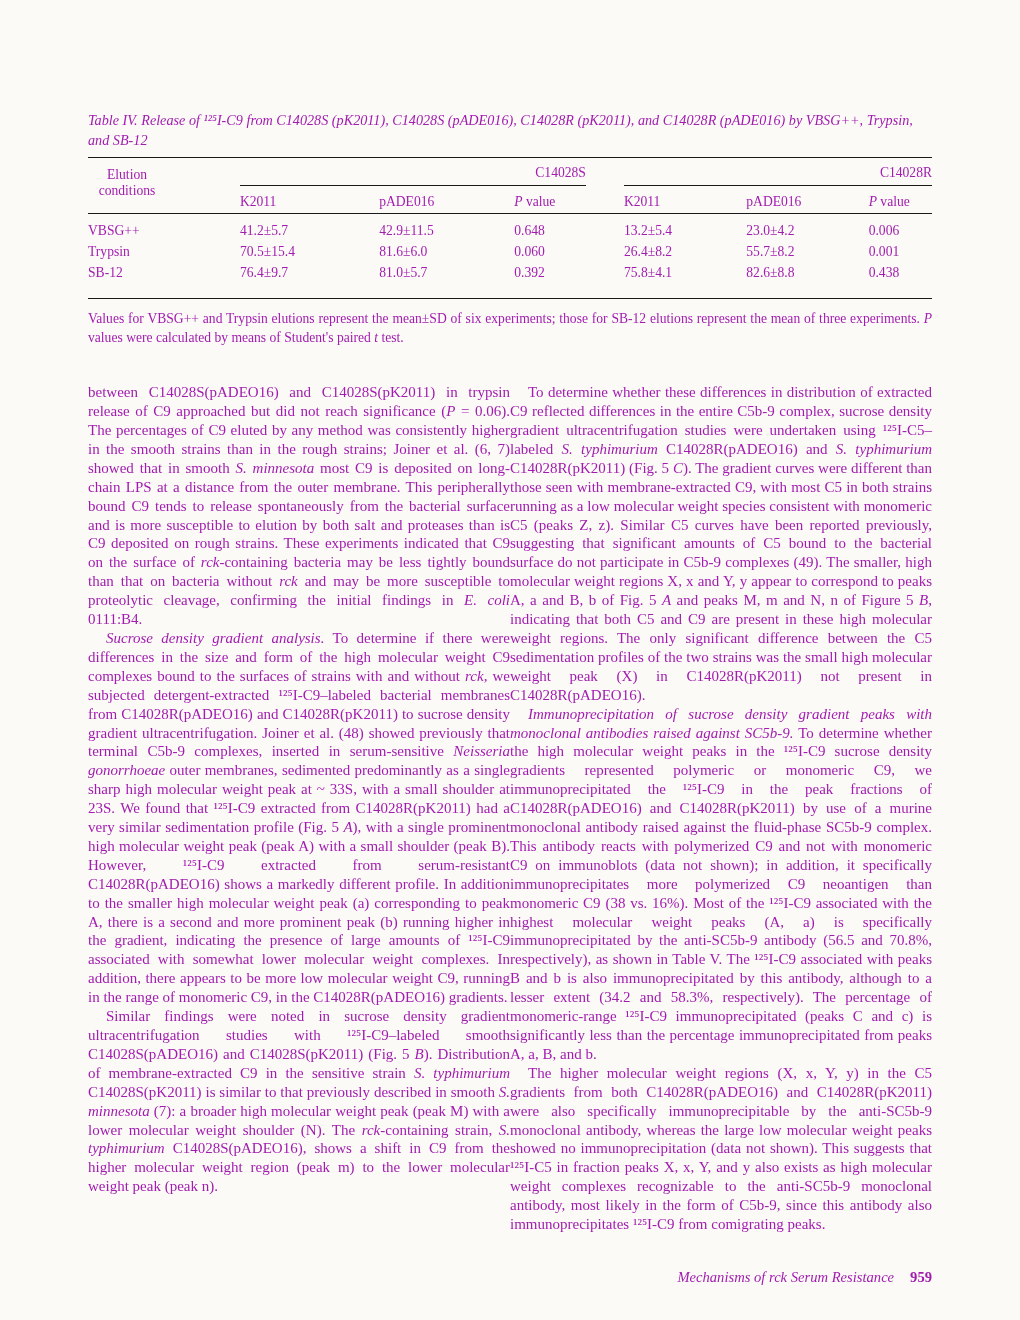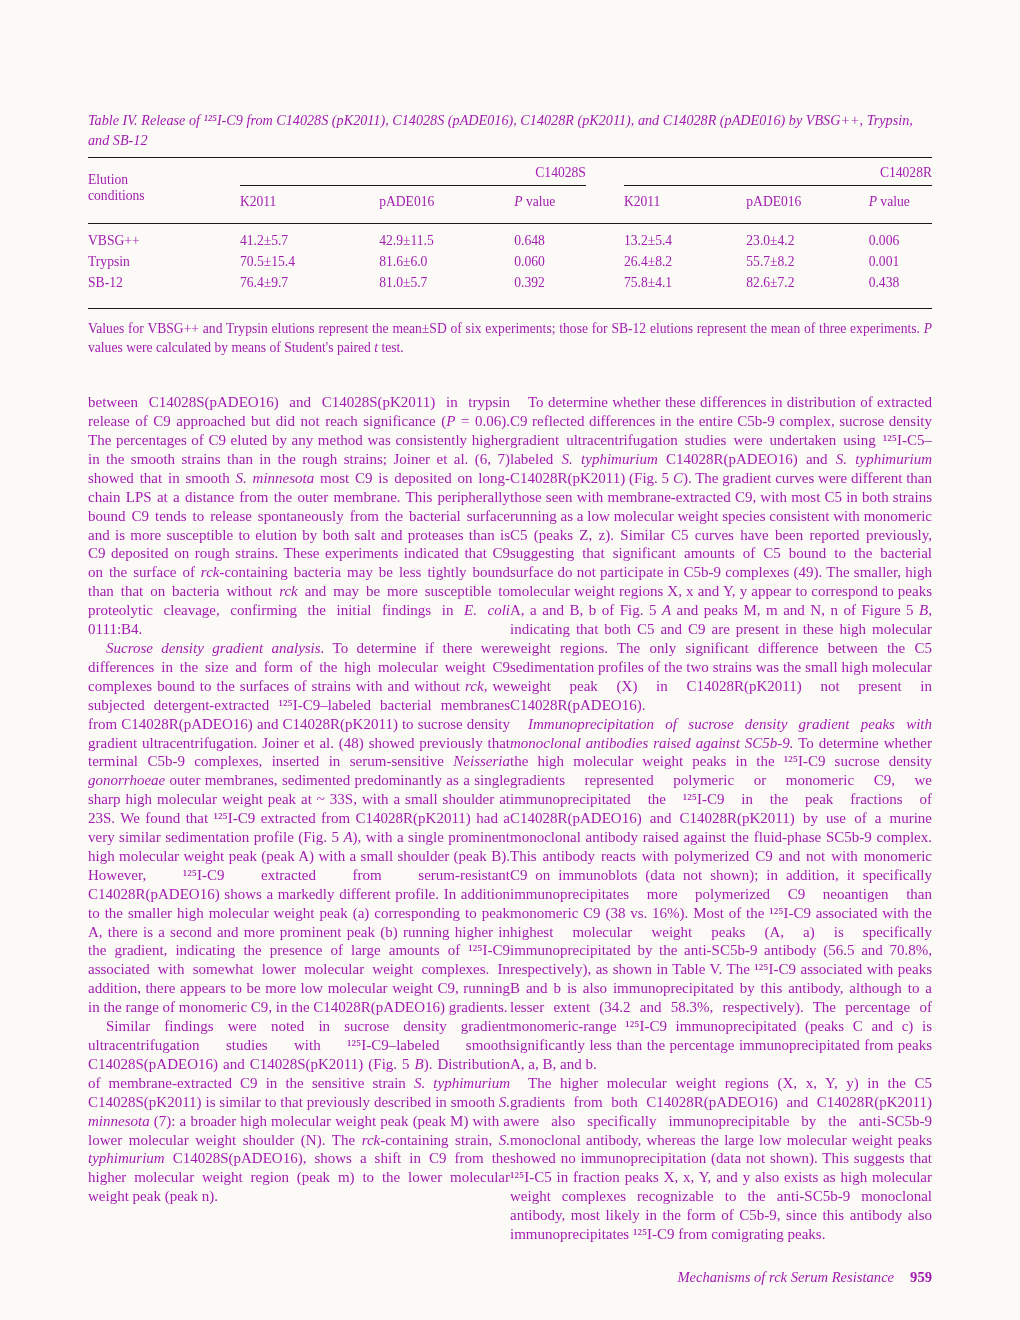--- a/index.html
+++ b/index.html
@@ -37,33 +37,33 @@
     font-size: 13.6px;
     line-height: 16px;
     padding: 2px 0;
     vertical-align: bottom;
   }
   .tbl th.elution {
     border-bottom: 1px solid #1a1a1a;
     vertical-align: middle;
     padding-bottom: 7px;
   }
-  .tbl th.elution span { display: block; max-width: 78px; text-align: left; }
+  .tbl th.elution span { display: block; max-width: 78px; text-align: center; }
   .tbl th.group { padding-top: 7px; }
   .tbl th.group .grule {
     display: block;
     text-align: right;
     border-bottom: 1px solid #1a1a1a;
     padding-bottom: 4px;
   }
   .tbl th.group.g1 .grule { margin-right: 38px; }
   .tbl tr.subrow th {
     border-bottom: 1px solid #1a1a1a;
     padding-top: 6px;
-    padding-bottom: 13px;
+    padding-bottom: 3px;
   }
   .tbl tbody tr.first td { padding-top: 9px; }
   .tbl tbody td { padding-top: 3px; }
   .tbl tbody tr.last td {
     border-bottom: 1px solid #1a1a1a;
     padding-bottom: 17px;
   }
   .footnote { margin-top: 11px; font-size: 13.6px; line-height: 18.6px; }
   .footnote .para { margin: 0; text-indent: 0; text-align: justify; }
 
@@ -144,21 +144,21 @@
           <td>26.4±8.2</td>
           <td>55.7±8.2</td>
           <td>0.001</td>
         </tr>
         <tr class="last">
           <td class="cond">SB-12</td>
           <td>76.4±9.7</td>
           <td>81.0±5.7</td>
           <td>0.392</td>
           <td>75.8±4.1</td>
-          <td>82.6±7.2</td>
+          <td>82.6±8.8</td>
           <td>0.438</td>
         </tr>
       </tbody>
     </table>
 
     <div class="footnote">
         <p class="para"><span>Values for VBSG++ and Trypsin elutions represent the mean±SD of six experiments; those for SB-12 elutions represent the mean of three experiments. </span><span class="it">P</span><span> values were calculated by means of Student's paired </span><span class="it">t</span><span> test.</span></p>
       </div>
   </section>
 

